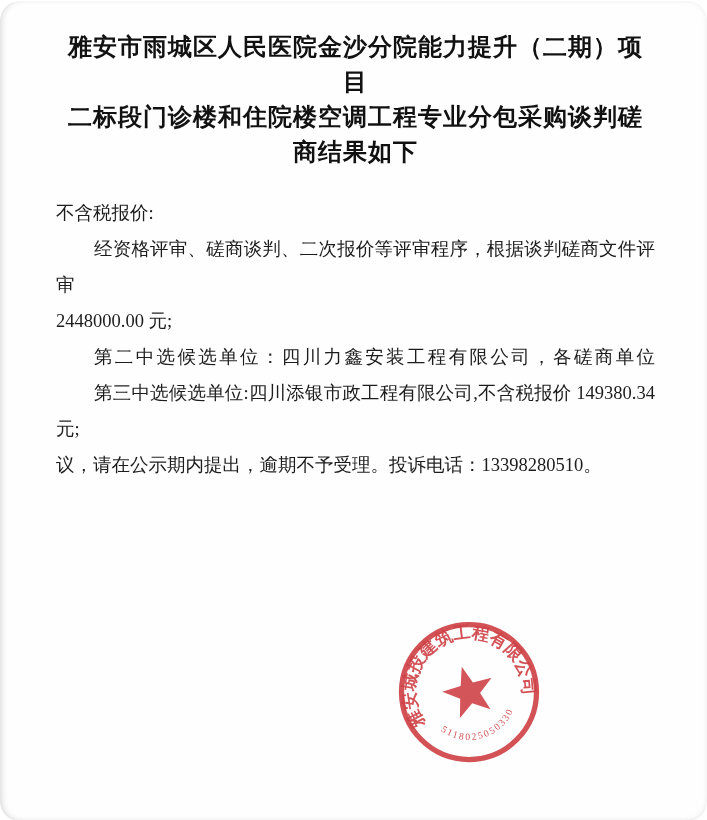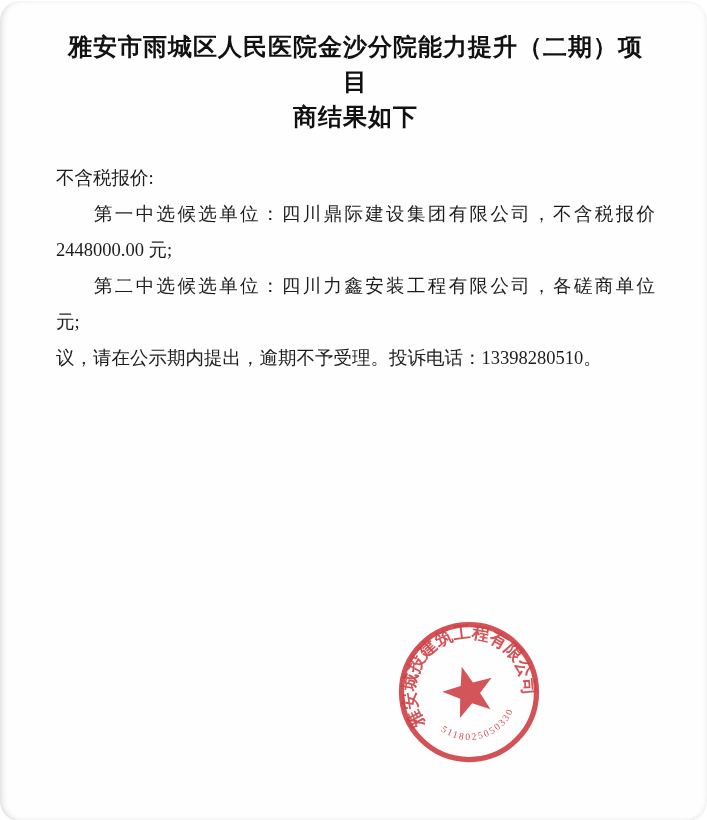--- a/index.html
+++ b/index.html
@@ -50,28 +50,30 @@
     pointer-events: none;
   }
 </style>
 </head>
 <body>
 
 <div class="page">
 
   <div class="doc-title">
     <div>雅安市雨城区人民医院金沙分院能力提升（二期）项目</div>
+    <div>二标段门诊楼和住院楼空调工程专业分包采购谈判磋</div>
     <div>商结果如下</div>
   </div>
 
   <div class="content">
     <div class="line end">不含税报价:</div>
-    <div class="line indent">第一中选候选单位：四川鼎际建设集团有限公司，不含税报价</div>
+    <div class="line indent">经资格评审、磋商谈判、二次报价等评审程序，根据谈判磋商文件评审</div>
     <div class="line end">2448000.00 元;</div>
     <div class="line indent">第二中选候选单位：四川力鑫安装工程有限公司，各磋商单位</div>
+    <div class="line indent">第三中选候选单位:四川添银市政工程有限公司,不含税报价 149380.34</div>
     <div class="line end">元;</div>
     <div class="line end">议，请在公示期内提出，逾期不予受理。投诉电话：13398280510。</div>
   </div>
 
   <svg class="seal" viewBox="0 0 200 200" aria-hidden="true">
     <circle cx="100" cy="100" r="90" fill="none" stroke="#c9282e" stroke-width="7" stroke-opacity="0.92"></circle>
     <g transform="rotate(-16 100 100)" fill="#c9282e">
       <polygon fill-opacity="0.9" points="100,65 91.5,89.3 65.8,89.9 86.2,105.5 78.8,130.1 100,115.5 121.2,130.1 113.8,105.5 134.2,89.9 108.5,89.3"></polygon>
       <path id="sealTopArc" d="M 32.3 124.6 A 72 72 0 1 1 167.7 124.6" fill="none"></path>
       <path id="sealBottomArc" d="M 44.6 132 A 64 64 0 0 0 155.4 132" fill="none"></path>

